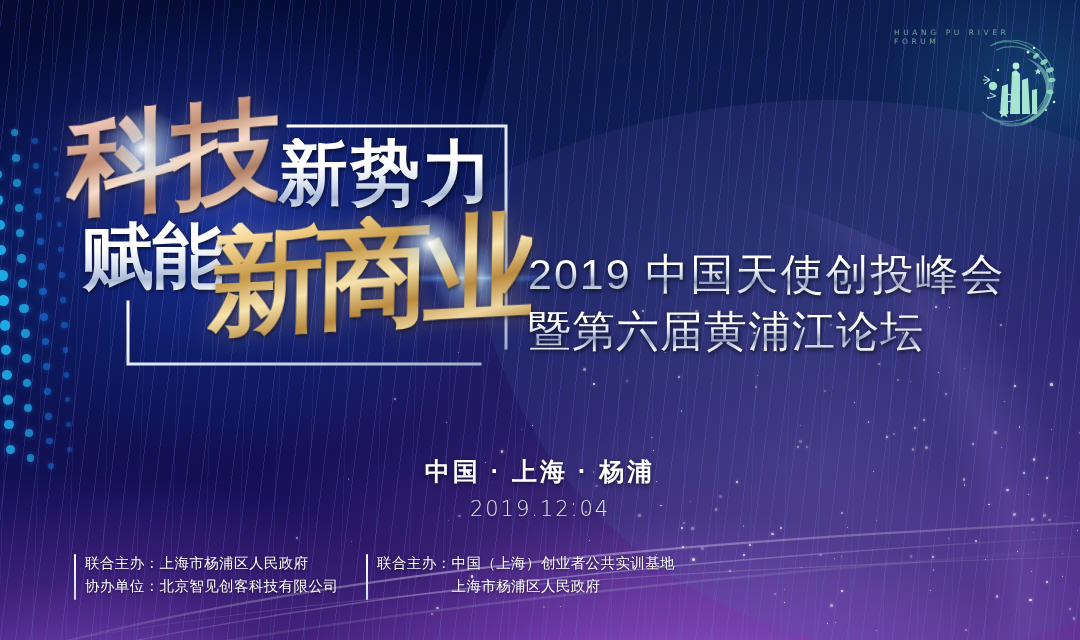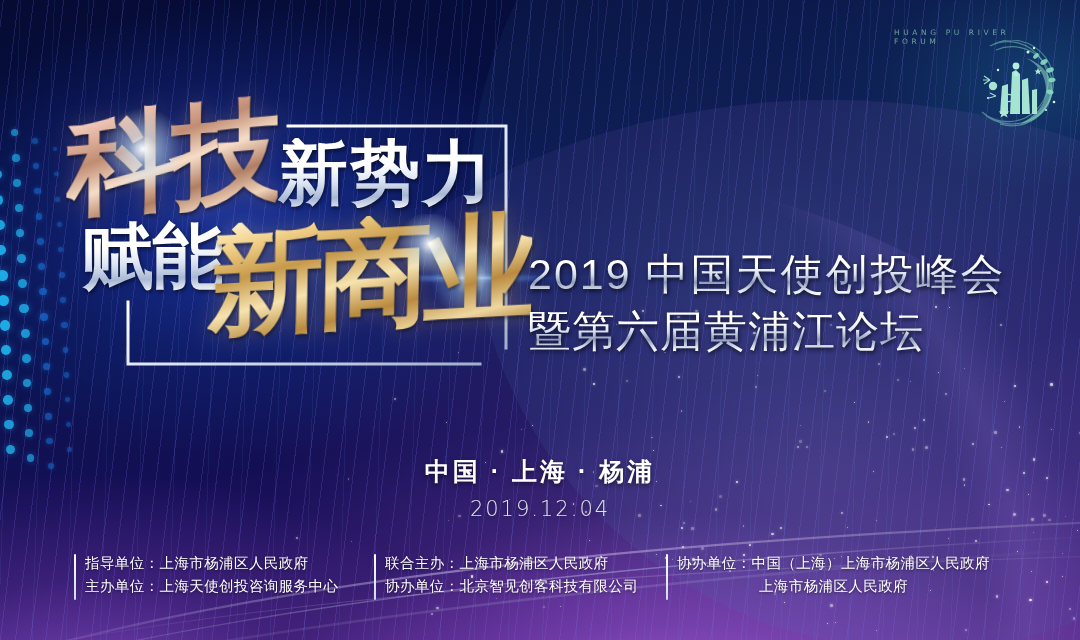--- a/index.html
+++ b/index.html
@@ -452,36 +452,29 @@
     <div class="mt-line l1">2019 中国天使创投峰会</div>
     <div class="mt-line l2">暨第六届黄浦江论坛</div>
   </div>
 
   <div class="loc">
     <div class="loc-city">中国 · 上海 · 杨浦</div>
     <div class="loc-date">2019.12.04</div>
   </div>
 
   <div class="credits">
-    <div class="credit-col c1">
-      <div class="cbar"></div>
-      <div class="clines">
-        <div class="cline">指导单位：上海市杨浦区人民政府</div>
-        <div class="cline">主办单位：上海天使创投咨询服务中心</div>
-      </div>
-    </div>
     <div class="credit-col c2">
       <div class="cbar"></div>
       <div class="clines">
         <div class="cline">联合主办：上海市杨浦区人民政府</div>
         <div class="cline">协办单位：北京智见创客科技有限公司</div>
       </div>
     </div>
     <div class="credit-col c3">
       <div class="cbar"></div>
       <div class="clines">
-        <div class="cline">协办单位：中国（上海）上海市杨浦区人民政府</div>
+        <div class="cline">联合主办：中国（上海）创业者公共实训基地</div>
         <div class="cline center">上海市杨浦区人民政府</div>
       </div>
     </div>
   </div>
 
 </div>
 
 </body></html>

